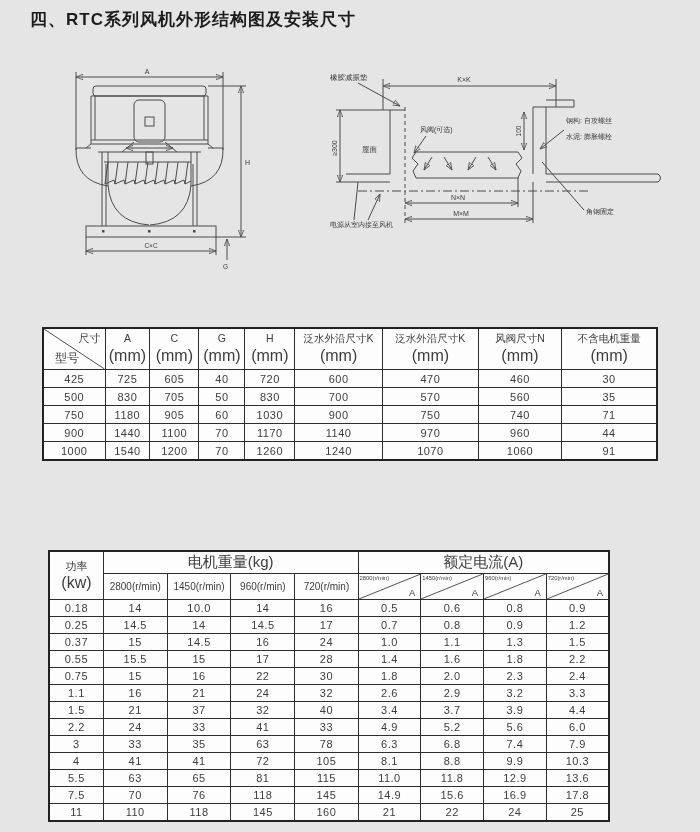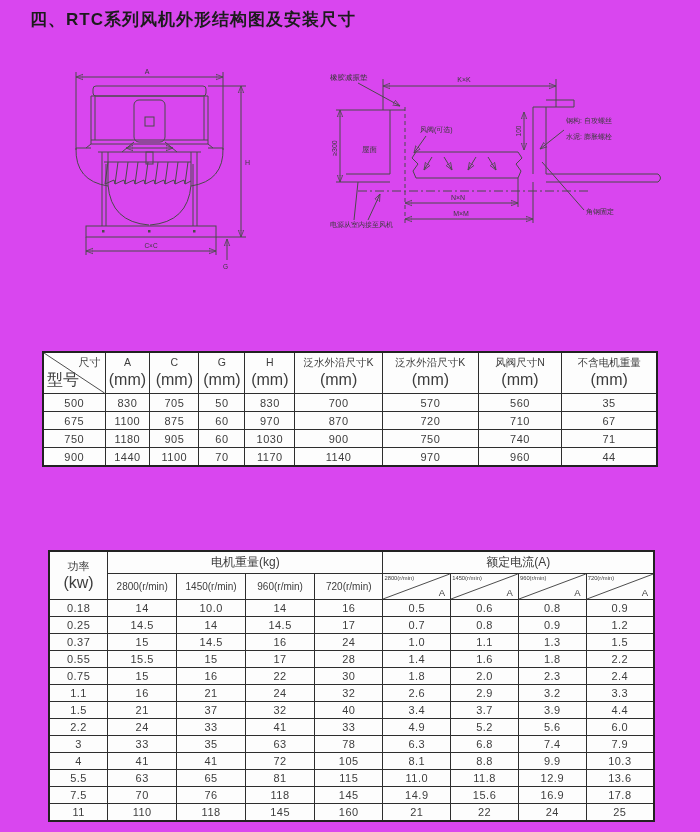--- a/index.html
+++ b/index.html
@@ -1,34 +1,34 @@
 <!DOCTYPE html>
 <html><head>
 <meta charset="utf-8">
 <style>
   html,body{margin:0;padding:0;background:#fff;}
-  .page{position:relative;width:700px;height:832px;background:#d946ef;
+  .page{position:relative;width:700px;height:832px;background:#e5e5e5;
         font-family:"Liberation Sans","DejaVu Sans",sans-serif;color:#2b2b2b;overflow:hidden;}
   .title{position:absolute;left:30px;top:8px;font-size:17px;font-weight:bold;letter-spacing:1px;color:#1c1c1c;}
   svg text{fill:#3a3a3a;font-family:"Liberation Sans","DejaVu Sans",sans-serif;}
   svg line,svg path,svg rect.o{stroke:#4a4a4a;stroke-width:1;fill:none;}
   table{border-collapse:collapse;table-layout:fixed;position:absolute;background:#fdfdfd;}
   td,th{border:1px solid #2e2e2e;text-align:center;vertical-align:middle;padding:0;font-weight:normal;
         color:#3d3d3d;overflow:hidden;white-space:nowrap;}
-  .t1{left:42px;top:327px;width:616px;border:2px solid #222;margin-top:24px;}
-  .t2{left:48px;top:550px;width:607px;border:2px solid #222;}
+  .t1{left:42px;top:327px;width:616px;border:2px solid #222;}
+  .t2{left:48px;top:550px;width:562px;border:2px solid #222;}
   .t1 thead th{height:40px;font-size:10.5px;line-height:1.25;}
   .t1 tbody td{height:17px;font-size:11px;letter-spacing:.5px;}
   .t2 tbody td{height:16px;font-size:11px;letter-spacing:.5px;}
   .hdr-unit{display:block;font-size:16px;}
   .corner{position:relative;padding:0;}
   .corner svg{position:absolute;left:0;top:0;width:100%;height:100%;}
   .corner .ctop{position:absolute;right:4px;top:3px;font-size:11px;}
-  .corner .cbot{position:absolute;left:3px;bottom:3px;font-size:16px;}
-  .t2 .gh{height:21px;font-size:12px;}
+  .corner .cbot{position:absolute;left:11px;bottom:3px;font-size:12px;}
+  .t2 .gh{height:21px;font-size:15px;}
   .t2 .sh{height:25px;font-size:10px;}
   .pw{position:relative;}
   .diagcell{position:relative;height:25px;}
   .diagcell svg{position:absolute;left:0;top:0;width:100%;height:100%;}
   .diagcell .rpm{position:absolute;left:1px;top:1px;font-size:5.8px;letter-spacing:0;}
   .diagcell .amp{position:absolute;right:5px;bottom:1px;font-size:9.5px;}
 </style>
 </head>
 <body>
 
@@ -204,62 +204,73 @@
         <th><span>G</span><span class="hdr-unit">(mm)</span></th>
         <th><span>H</span><span class="hdr-unit">(mm)</span></th>
         <th><span>泛水外沿尺寸K</span><span class="hdr-unit">(mm)</span></th>
         <th><span>泛水外沿尺寸K</span><span class="hdr-unit">(mm)</span></th>
         <th><span>风阀尺寸N</span><span class="hdr-unit">(mm)</span></th>
         <th><span>不含电机重量</span><span class="hdr-unit">(mm)</span></th>
       </tr>
     </thead>
     <tbody id="t1-body">
         <tr>
+          <td>425</td>
+          <td>725</td>
+          <td>605</td>
+          <td>40</td>
+          <td>720</td>
+          <td>600</td>
+          <td>470</td>
+          <td>460</td>
+          <td>30</td>
+        </tr>
+        <tr>
           <td>500</td>
           <td>830</td>
           <td>705</td>
           <td>50</td>
           <td>830</td>
           <td>700</td>
           <td>570</td>
           <td>560</td>
           <td>35</td>
         </tr>
         <tr>
-          <td>675</td>
-          <td>1100</td>
-          <td>875</td>
-          <td>60</td>
-          <td>970</td>
-          <td>870</td>
-          <td>720</td>
-          <td>710</td>
-          <td>67</td>
-        </tr>
-        <tr>
           <td>750</td>
           <td>1180</td>
           <td>905</td>
           <td>60</td>
           <td>1030</td>
           <td>900</td>
           <td>750</td>
           <td>740</td>
           <td>71</td>
         </tr>
         <tr>
           <td>900</td>
           <td>1440</td>
           <td>1100</td>
           <td>70</td>
           <td>1170</td>
           <td>1140</td>
           <td>970</td>
           <td>960</td>
           <td>44</td>
+        </tr>
+        <tr>
+          <td>1000</td>
+          <td>1540</td>
+          <td>1200</td>
+          <td>70</td>
+          <td>1260</td>
+          <td>1240</td>
+          <td>1070</td>
+          <td>1060</td>
+          <td>91</td>
         </tr>
       </tbody>
   </table>
 
   <table class="t2">
     <colgroup>
       <col style="width:9.7%">
       <col style="width:11.4%">
         <col style="width:11.4%">
         <col style="width:11.4%">

